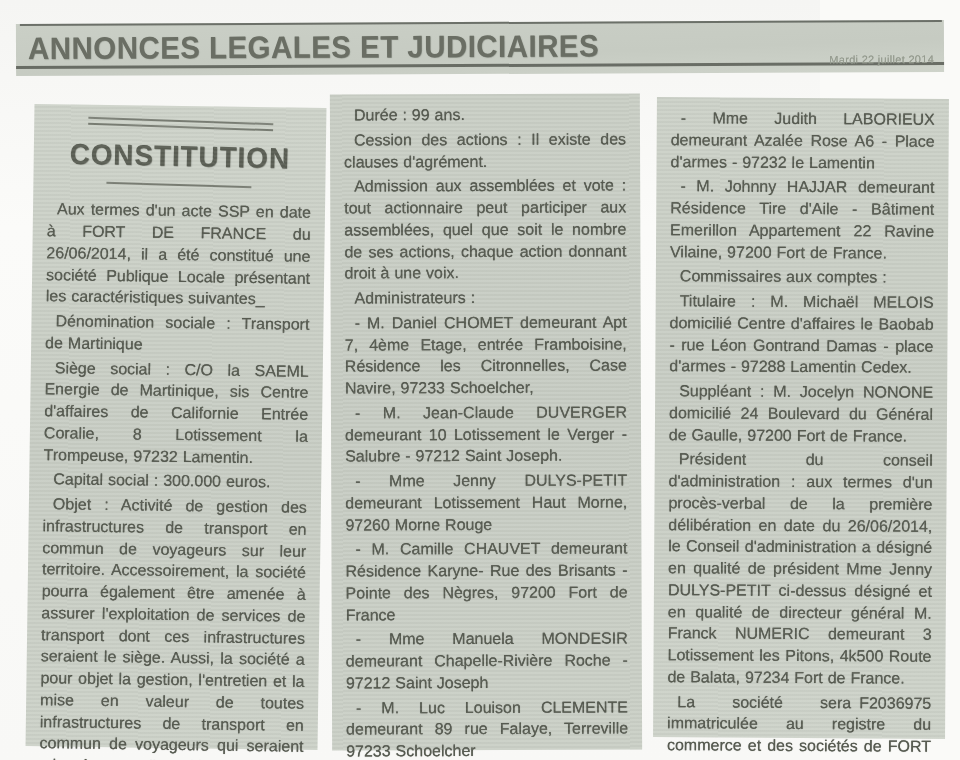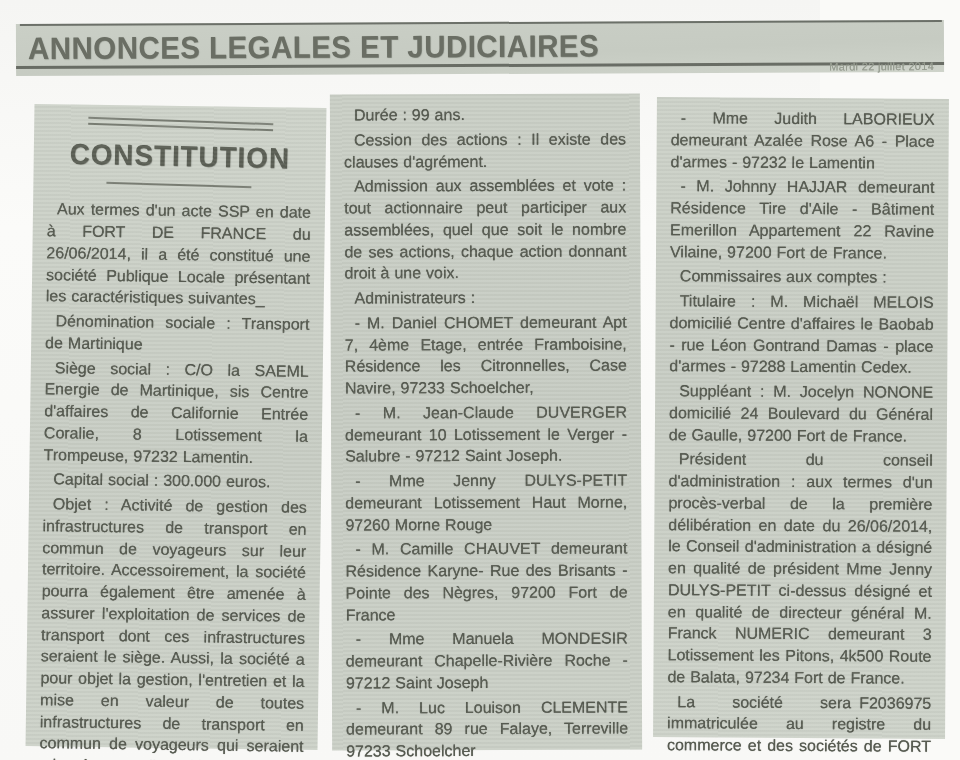--- a/index.html
+++ b/index.html
@@ -20,21 +20,21 @@
   .header::before{ content:""; position:absolute; left:4px; right:2px; top:0;
     height:2px; background:#4c504a; opacity:.75; }
   .header-title {
     position:absolute; left:12px; top:7px; margin:0;
     font-size:31px; font-weight:bold; letter-spacing:.5px; color:#6a6e64;
     transform:scaleX(0.95); transform-origin:left center; white-space:nowrap;
     text-shadow:.5px .5px .9px rgba(88,92,84,.55);
   }
   .header-rule { position:absolute; left:0; right:0; bottom:7px; height:3px;
     background:#50544c; opacity:.8; }
-  .header-date { position:absolute; right:10px; bottom:0;
+  .header-date { position:absolute; right:10px; bottom:7px;
     font-size:11px; color:#969c90; letter-spacing:.3px;
     text-shadow:0 0 .6px rgba(150,156,144,.9);margin-top:44px; }
 
   
   .paper {
     position:absolute; box-sizing:border-box; padding:10px 14px;
     color:#575b51; font-size:16px; line-height:1.36; text-align:justify;
     text-shadow:0 0 .7px rgba(66,70,61,.85);
     word-spacing:.5px;
   }

